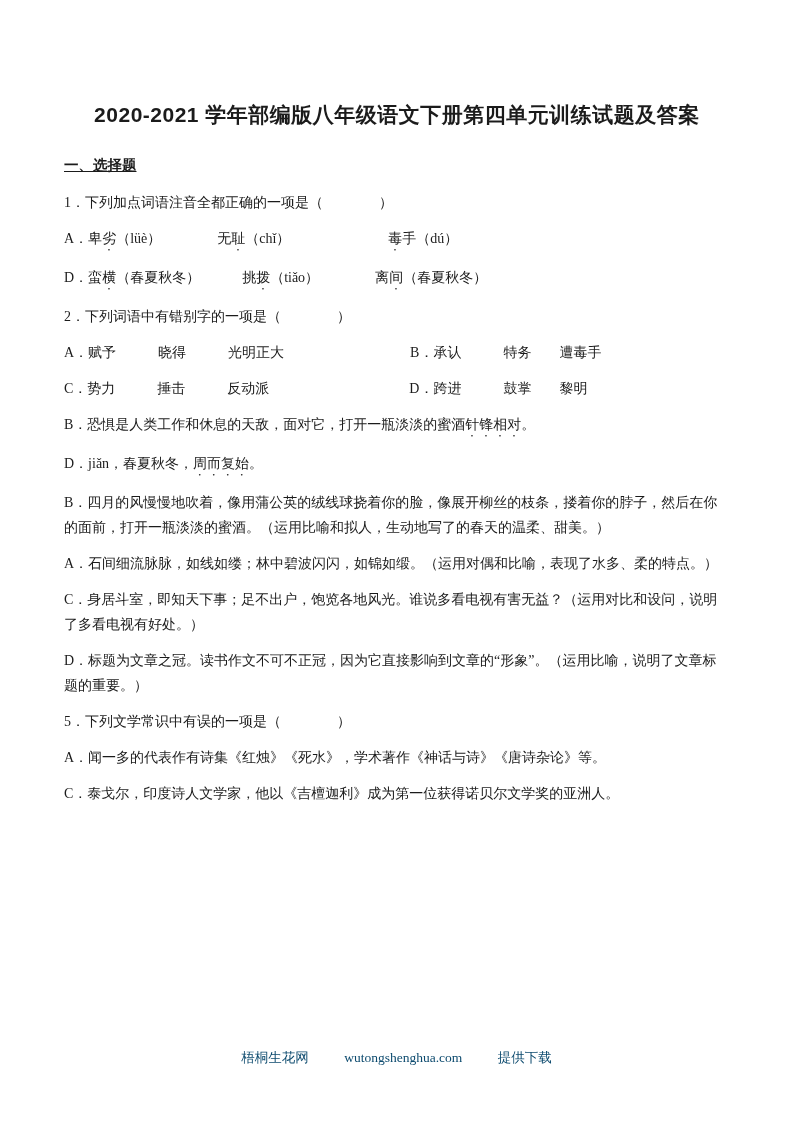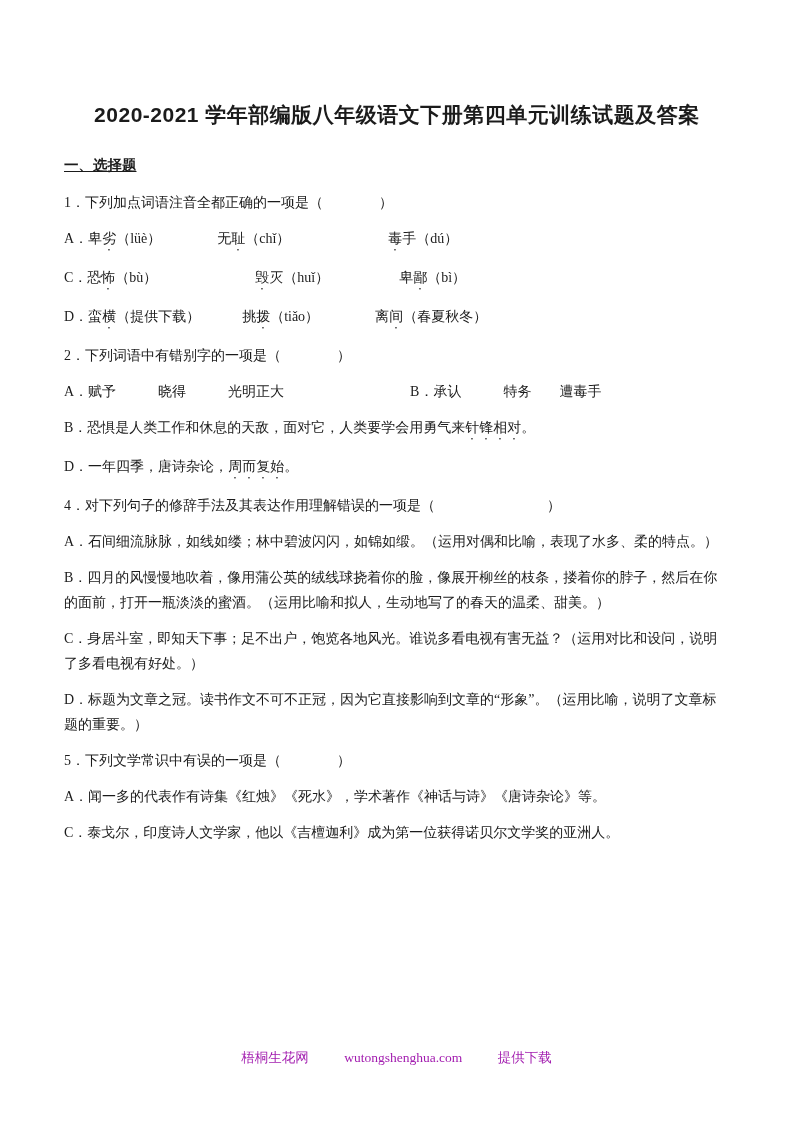--- a/index.html
+++ b/index.html
@@ -47,43 +47,42 @@
     text-emphasis-position: under right;
   }
   .footer {
     position: absolute;
     left: 0;
     right: 0;
     top: 1048px;
     text-align: center;
     font-size: 13.5px;
     line-height: 20px;
-    color: #a21caf;
+    color: #0c4a6e;
   }
   .footer span { margin: 0 16px; }
 </style>
 </head>
 <body>
 
 <div class="page">
   <div class="content">
     <h1 class="title">2020-2021 学年部编版八年级语文下册第四单元训练试题及答案</h1>
     <h2 class="section-heading">一、选择题</h2>
     <div>
         <p class="line"><span>1．下列加点词语注音全都正确的一项是（　　　　）</span></p>
         <p class="line"><span>A．卑</span><span class="em-dot">劣</span><span>（lüè）　　　　无</span><span class="em-dot">耻</span><span>（chǐ）　　　　　　　</span><span class="em-dot">毒</span><span>手（dú）</span></p>
-        <p class="line"><span>C．恐</span><span class="em-dot">怖</span><span>（bù）　　　　　　　</span><span class="em-dot">毁</span><span>灭（huǐ）　　　　　卑</span><span class="em-dot">鄙</span><span>（bì）</span></p>
-        <p class="line"><span>D．蛮</span><span class="em-dot">横</span><span>（提供下载）　　　挑</span><span class="em-dot">拨</span><span>（tiǎo）　　　　离</span><span class="em-dot">间</span><span>（春夏秋冬）</span></p>
+        <p class="line"><span>D．蛮</span><span class="em-dot">横</span><span>（春夏秋冬）　　　挑</span><span class="em-dot">拨</span><span>（tiǎo）　　　　离</span><span class="em-dot">间</span><span>（春夏秋冬）</span></p>
         <p class="line"><span>2．下列词语中有错别字的一项是（　　　　）</span></p>
         <p class="line"><span>A．赋予　　　晓得　　　光明正大　　　　　　　　　B．承认　　　特务　　遭毒手</span></p>
-        <p class="line"><span>B．恐惧是人类工作和休息的天敌，面对它，人类要学会用勇气来</span><span class="em-dot">针锋相对</span><span>。</span></p>
-        <p class="line"><span>D．一年四季，唐诗杂论，</span><span class="em-dot">周而复始</span><span>。</span></p>
-        <p class="line"><span>4．对下列句子的修辞手法及其表达作用理解错误的一项是（　　　　　　　　）</span></p>
+        <p class="line"><span>C．势力　　　捶击　　　反动派　　　　　　　　　　D．跨进　　　鼓掌　　黎明</span></p>
+        <p class="line"><span>B．恐惧是人类工作和休息的天敌，面对它，打开一瓶淡淡的蜜酒</span><span class="em-dot">针锋相对</span><span>。</span></p>
+        <p class="line"><span>D．jiǎn，春夏秋冬，</span><span class="em-dot">周而复始</span><span>。</span></p>
+        <p class="line"><span>B．四月的风慢慢地吹着，像用蒲公英的绒线球挠着你的脸，像展开柳丝的枝条，搂着你的脖子，然后在你的面前，打开一瓶淡淡的蜜酒。（运用比喻和拟人，生动地写了的春天的温柔、甜美。）</span></p>
         <p class="line"><span>A．石间细流脉脉，如线如缕；林中碧波闪闪，如锦如缎。（运用对偶和比喻，表现了水多、柔的特点。）</span></p>
-        <p class="line"><span>B．四月的风慢慢地吹着，像用蒲公英的绒线球挠着你的脸，像展开柳丝的枝条，搂着你的脖子，然后在你的面前，打开一瓶淡淡的蜜酒。（运用比喻和拟人，生动地写了的春天的温柔、甜美。）</span></p>
         <p class="line"><span>C．身居斗室，即知天下事；足不出户，饱览各地风光。谁说多看电视有害无益？（运用对比和设问，说明了多看电视有好处。）</span></p>
         <p class="line"><span>D．标题为文章之冠。读书作文不可不正冠，因为它直接影响到文章的“形象”。（运用比喻，说明了文章标题的重要。）</span></p>
         <p class="line"><span>5．下列文学常识中有误的一项是（　　　　）</span></p>
         <p class="line"><span>A．闻一多的代表作有诗集《红烛》《死水》，学术著作《神话与诗》《唐诗杂论》等。</span></p>
         <p class="line"><span>C．泰戈尔，印度诗人文学家，他以《吉檀迦利》成为第一位获得诺贝尔文学奖的亚洲人。</span></p>
       </div>
   </div>
   <div class="footer">
     <span>梧桐生花网</span>
     <span>wutongshenghua.com</span>

